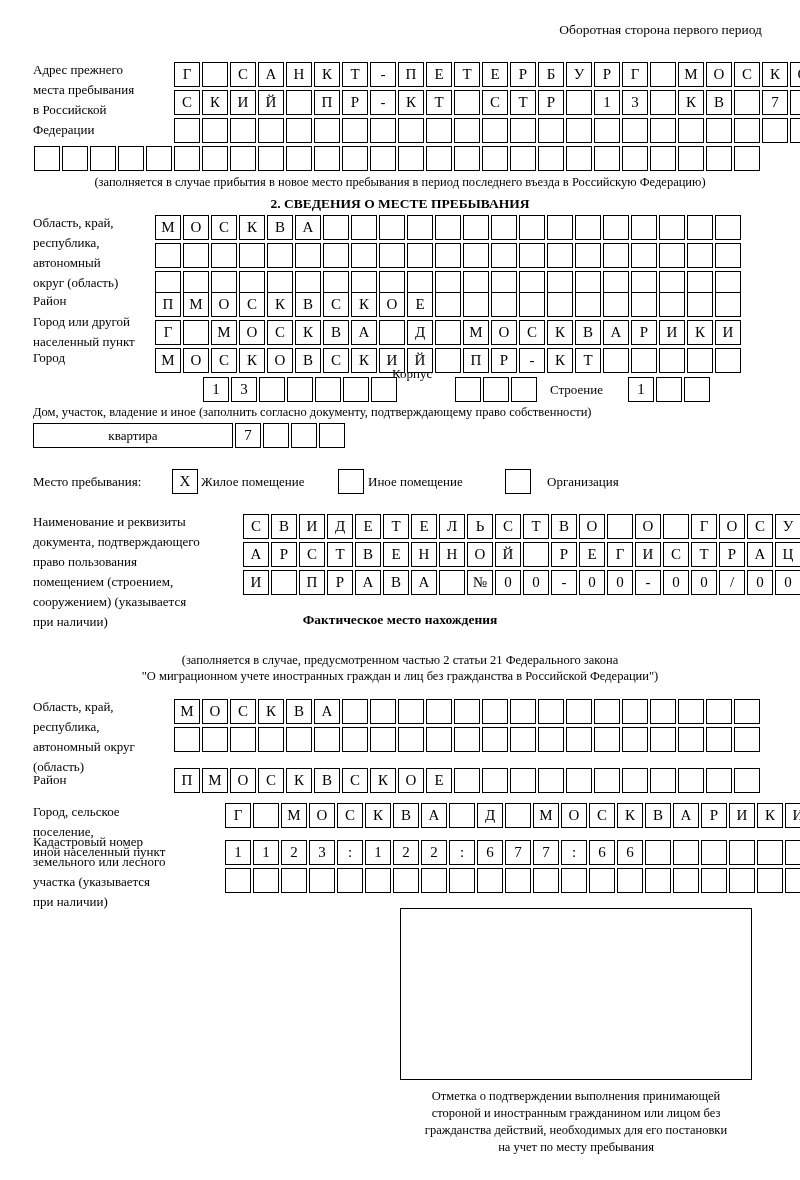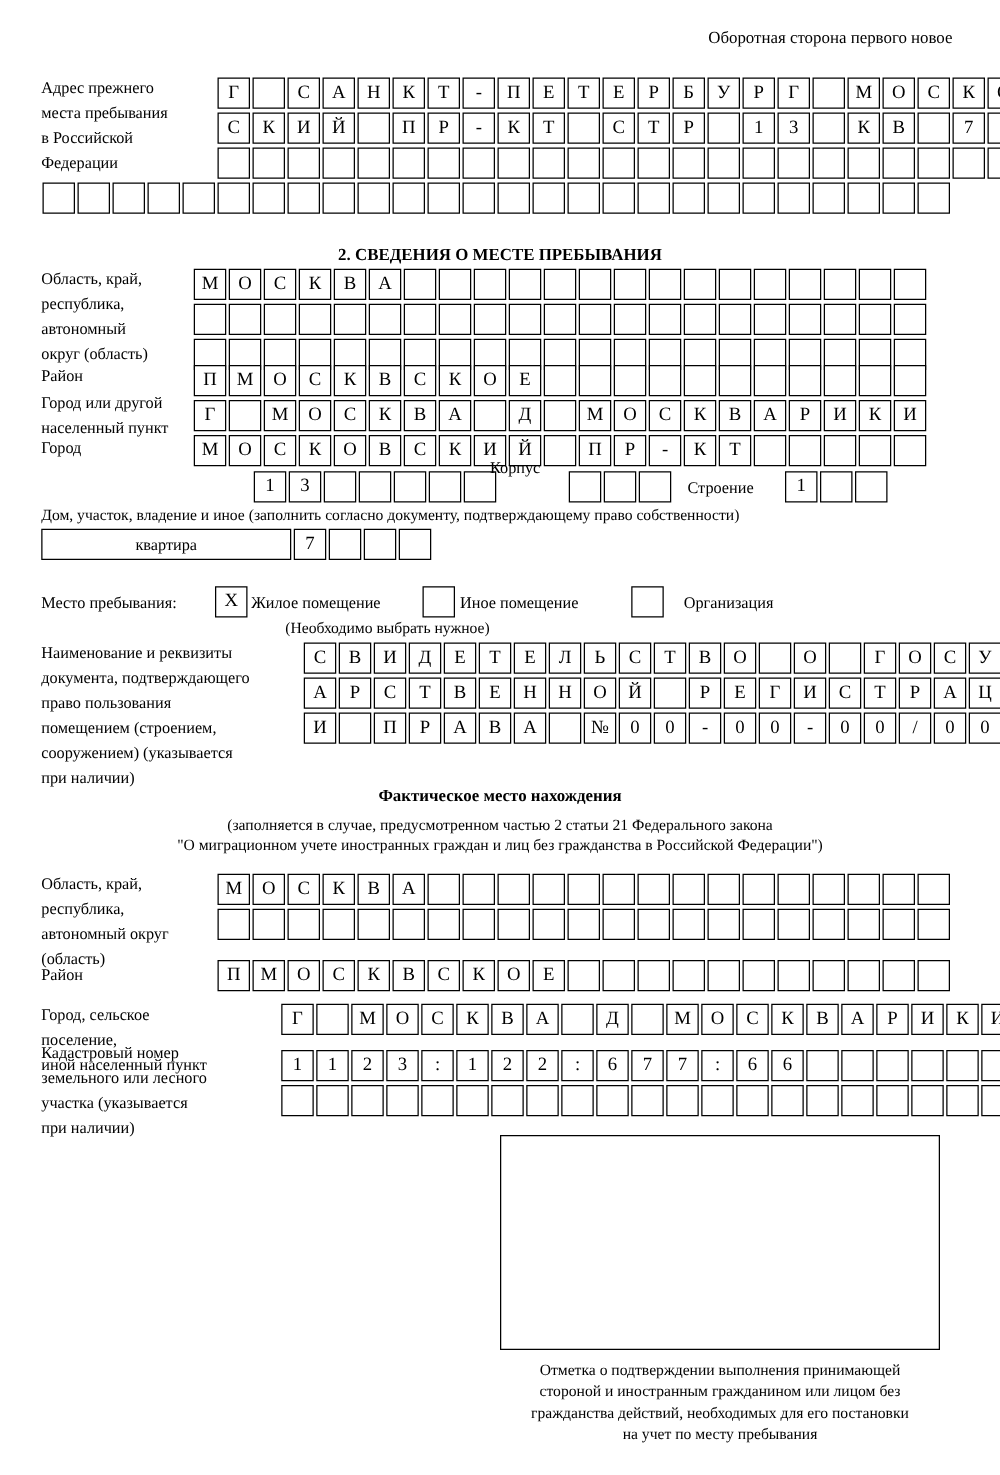--- a/index.html
+++ b/index.html
@@ -85,21 +85,21 @@
     font-size: 12.5px;
     line-height: 17px;
     text-align: center;
   }
 </style>
 </head>
 <body>
 
 <div class="page">
 
-  <div class="hdr-right">Оборотная сторона первого новое</div>
+  <div class="hdr-right">Оборотная сторона первого период</div>
 
   <div class="lbl" style="left:33px; top:60px; width:140px;">Адрес прежнего
 места пребывания
 в Российской
 Федерации</div>
   <div class="boxes" id="prev-row-0" style="left:174px; top:62px;">
       <div class="bx">Г</div>
       <div class="bx"></div>
       <div class="bx">С</div>
       <div class="bx">А</div>
@@ -194,20 +194,21 @@
       <div class="bx"></div>
       <div class="bx"></div>
       <div class="bx"></div>
       <div class="bx"></div>
       <div class="bx"></div>
       <div class="bx"></div>
       <div class="bx"></div>
       <div class="bx"></div>
       <div class="bx"></div>
     </div>
+  <div class="note" style="left:33px; top:174px; width:734px;">(заполняется в случае прибытия в новое место пребывания в период последнего въезда в Российскую Федерацию)</div>
 
   <div class="section-title" style="top:196px; left:0;">2. СВЕДЕНИЯ О МЕСТЕ ПРЕБЫВАНИЯ</div>
 
   <div class="lbl" style="left:33px; top:213px; width:150px;">Область, край,
 республика,
 автономный
 округ (область)</div>
   <div class="boxes" id="s2-region-0" style="left:155px; top:215px;">
       <div class="bx">М</div>
       <div class="bx">О</div>
@@ -391,21 +392,20 @@
     </div>
   <div class="inline-label" style="left:201px; top:469px;">Жилое помещение</div>
   <div class="boxes" id="s2-place-1" style="left:338px; top:469px;">
       <div class="bx"></div>
     </div>
   <div class="inline-label" style="left:368px; top:469px;">Иное помещение</div>
   <div class="boxes" id="s2-place-2" style="left:505px; top:469px;">
       <div class="bx"></div>
     </div>
   <div class="inline-label" style="left:547px; top:469px;">Организация</div>
-  <div class="note" style="left:160px; top:494px; width:300px;">(Необходимо выбрать нужное)</div>
 
   <div class="lbl" style="left:33px; top:512px; width:210px;">Наименование и реквизиты
 документа, подтверждающего
 право пользования
 помещением (строением,
 сооружением) (указывается
 при наличии)</div>
   <div class="boxes" id="s2-doc-0" style="left:243px; top:514px;">
       <div class="bx">С</div>
       <div class="bx">В</div>
@@ -466,21 +466,21 @@
       <div class="bx">0</div>
       <div class="bx">0</div>
       <div class="bx">-</div>
       <div class="bx">0</div>
       <div class="bx">0</div>
       <div class="bx">/</div>
       <div class="bx">0</div>
       <div class="bx">0</div>
     </div>
 
-  <div class="subtitle" style="top:629px; left:0;">Фактическое место нахождения</div>
+  <div class="subtitle" style="top:612px; left:0;">Фактическое место нахождения</div>
   <div class="note" style="left:33px; top:652px; width:734px; white-space:pre-line;">(заполняется в случае, предусмотренном частью 2 статьи 21 Федерального закона
 "О миграционном учете иностранных граждан и лиц без гражданства в Российской Федерации")</div>
 
   <div class="lbl" style="left:33px; top:697px; width:150px;">Область, край,
 республика,
 автономный округ
 (область)</div>
   <div class="boxes" id="al-region-0" style="left:174px; top:699px;">
       <div class="bx">М</div>
       <div class="bx">О</div>

